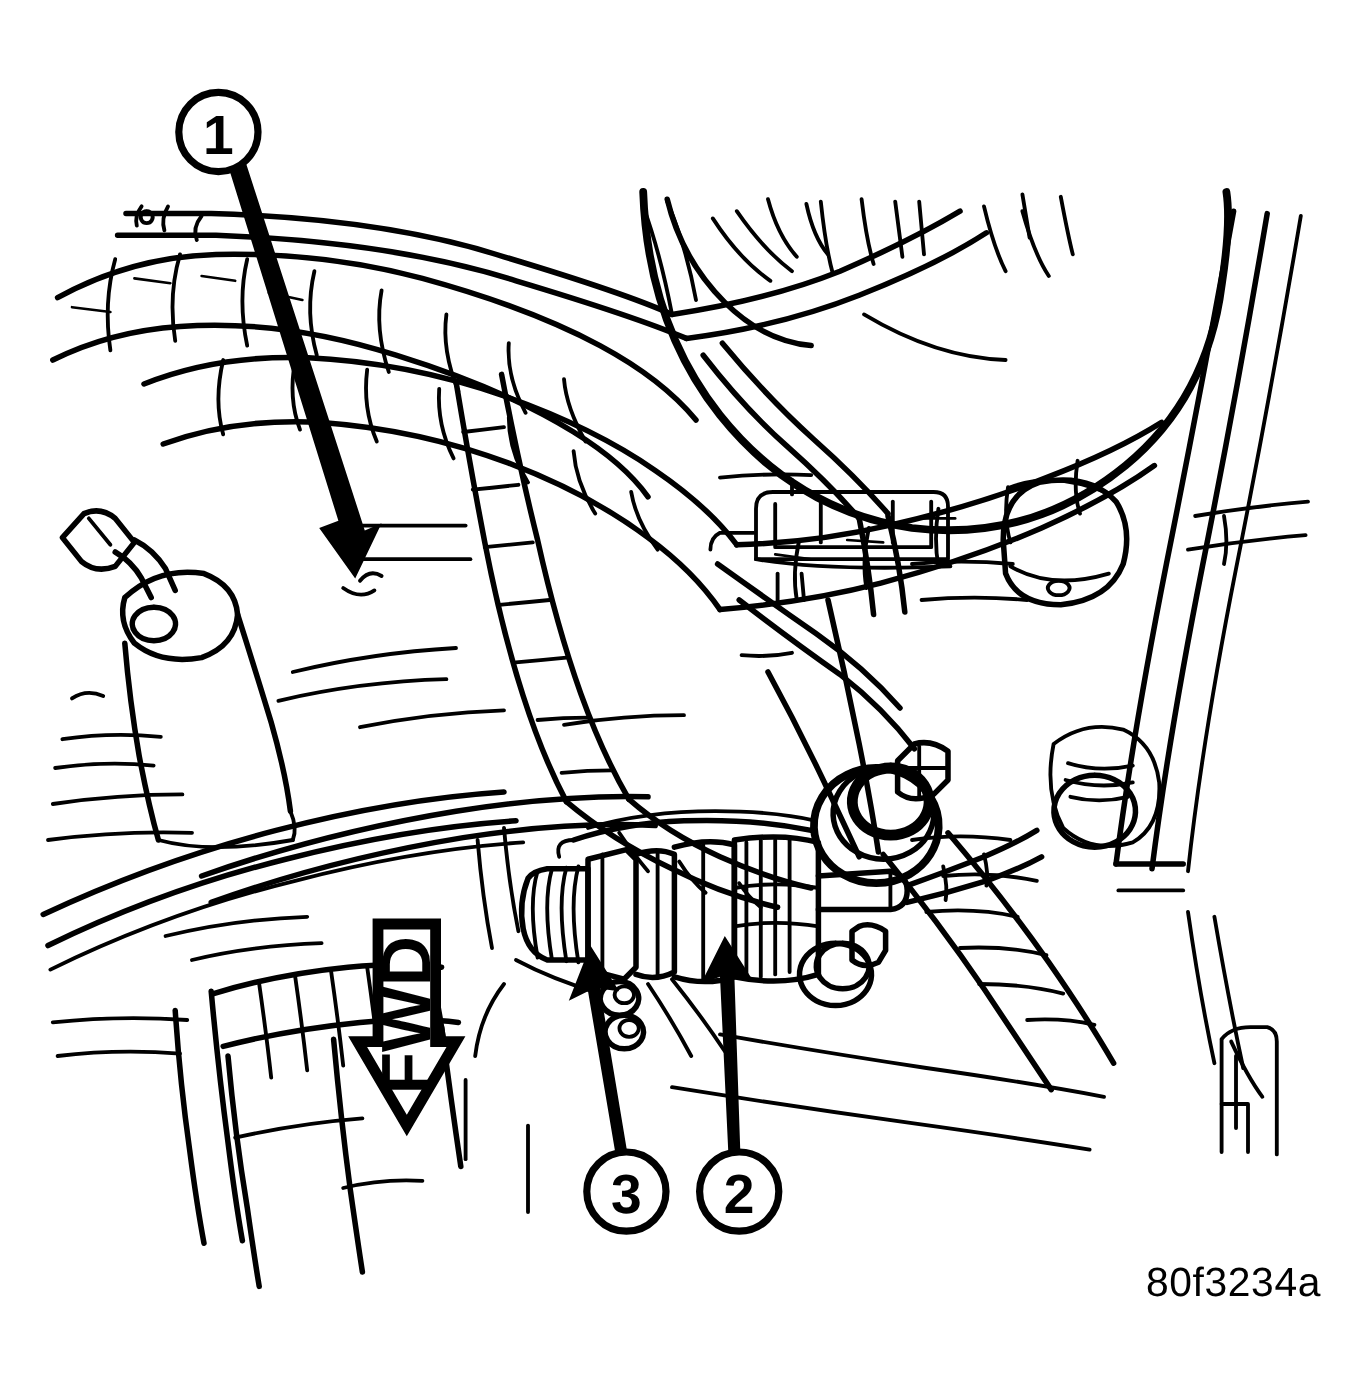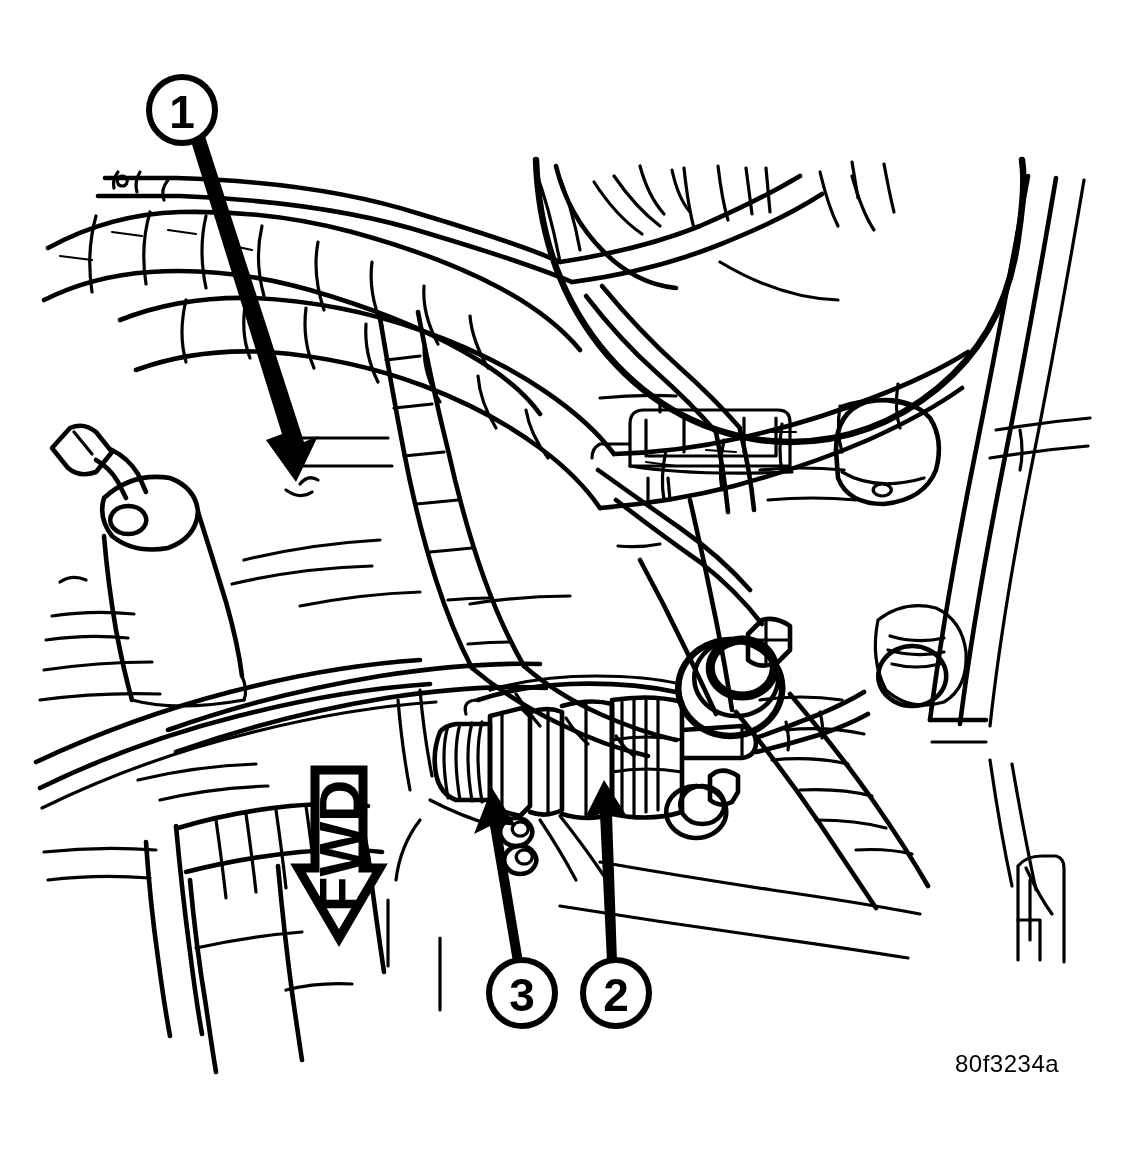--- a/index.html
+++ b/index.html
@@ -63,21 +63,21 @@
     font-weight: bold;
     fill: #000000;
     text-anchor: middle;
     dominant-baseline: central;
   }
   #figure-id {
     position: absolute;
     left: 955px;
     top: 1050px;
     font-family: "Liberation Sans", sans-serif;
-    font-size: 24px;
+    font-size: 34px;
     color: #000000;
     letter-spacing: 0.5px;
     white-space: nowrap;
   }
 </style>
 </head>
 <body>
 
 <div id="figure-root">
 

